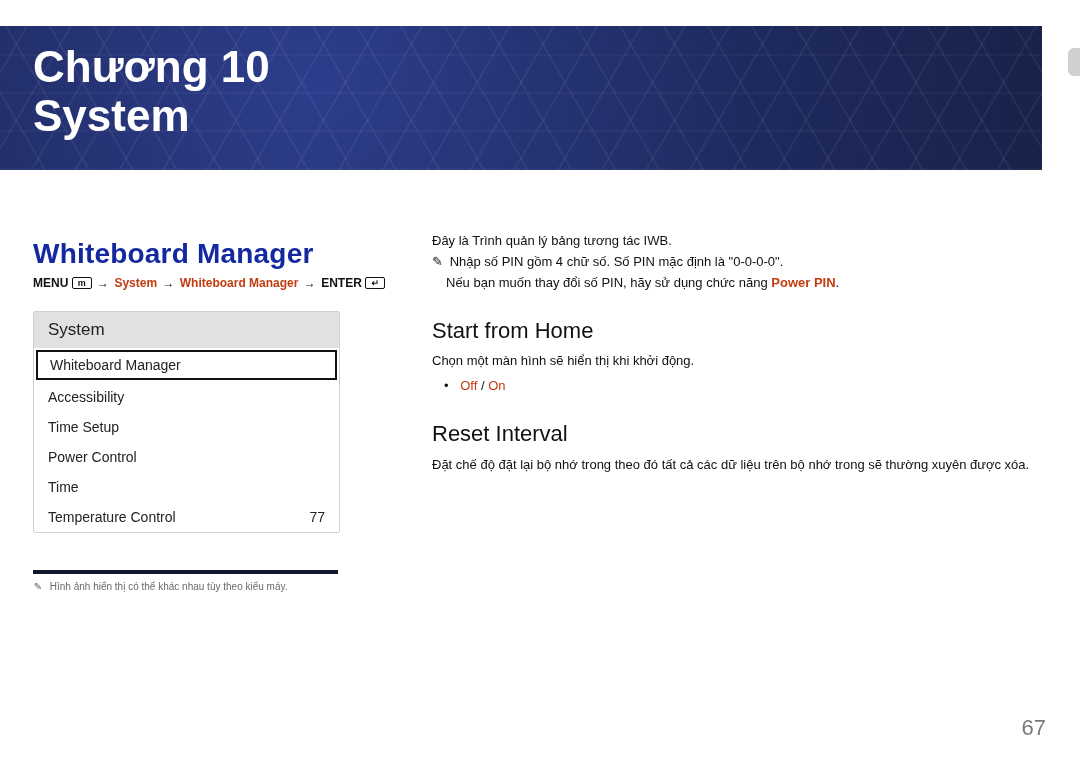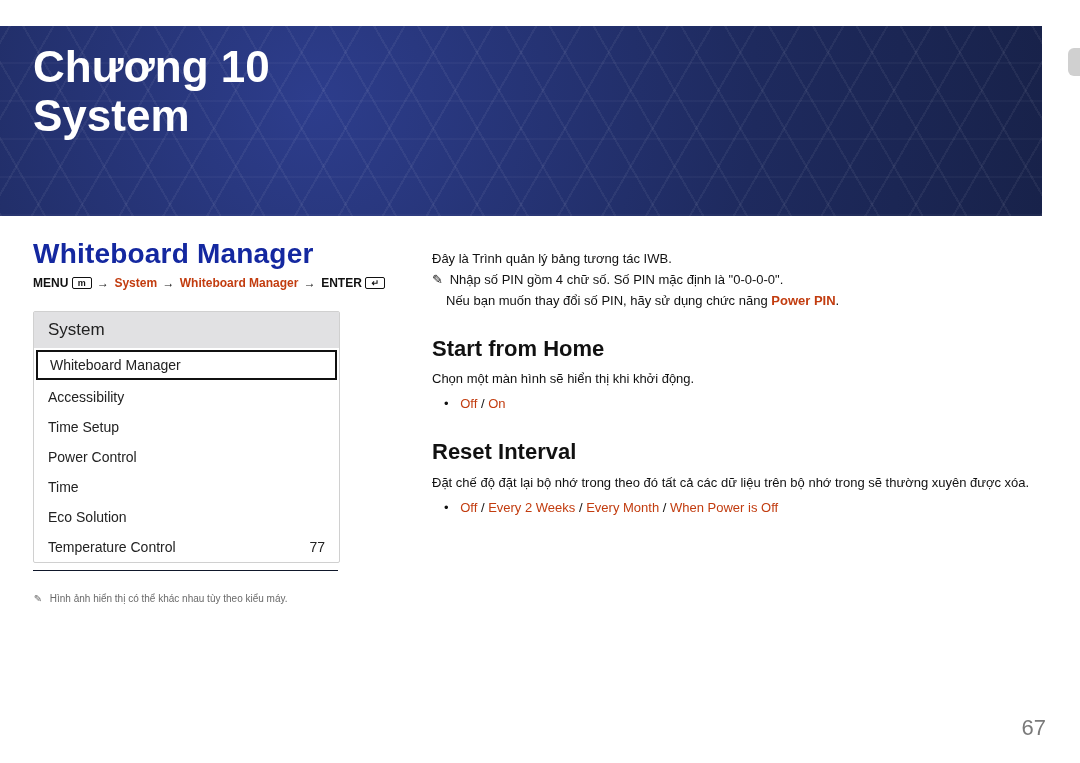--- a/index.html
+++ b/index.html
@@ -1,42 +1,42 @@
 <!DOCTYPE html>
 <html><head>
 <meta charset="utf-8">
 <style>
   html,body{margin:0;padding:0;width:1080px;height:763px;font-family:Arial,Helvetica,sans-serif;color:#111;background:#fff;}
   .page{position:absolute;left:0;top:0;width:1080px;height:763px;border-top-right-radius:40px;overflow:hidden;}
   .tab-notch{position:absolute;right:0;top:48px;width:12px;height:28px;background:#d0d0d0;border-top-left-radius:6px;border-bottom-left-radius:6px;}
-  .hero{position:absolute;left:0;top:26px;width:1042px;height:190px;background:radial-gradient(circle at 30% 40%,#2d3d8c 0%,#1e2a5e 60%,#18224a 100%);}
+  .hero{position:absolute;left:0;top:26px;width:1042px;height:144px;background:radial-gradient(circle at 30% 40%,#2d3d8c 0%,#1e2a5e 60%,#18224a 100%);}
   .hero:before{content:"";position:absolute;inset:0;background:
     repeating-linear-gradient(60deg,rgba(255,255,255,.05) 0 2px,transparent 2px 38px),
     repeating-linear-gradient(-60deg,rgba(255,255,255,.05) 0 2px,transparent 2px 38px),
     repeating-linear-gradient(0deg,rgba(255,255,255,.03) 0 2px,transparent 2px 38px);
     pointer-events:none;}
   .hero h1{position:absolute;left:33px;top:16px;margin:0;color:#fff;font-size:44px;font-weight:600;line-height:1.12;}
   .blue{color:#1428a0;}
   .red{color:#c23c0f;}
   .section-title{position:absolute;left:33px;top:238px;font-size:28px;font-weight:600;letter-spacing:.2px;}
   .breadcrumb{position:absolute;left:33px;top:276px;font-size:12px;font-weight:700;}
   .breadcrumb .arrow{font-weight:400;margin:0 2px;}
   .icon-box{display:inline-block;min-width:14px;padding:0 2px;text-align:center;font-size:9px;border:1px solid #111;border-radius:2px;vertical-align:1px;}
   .panel{position:absolute;left:33px;top:311px;width:305px;border:1px solid #d0d0d0;border-radius:2px;font-size:14px;color:#222;background:#fff;}
   .panel-header{background:#e1e1e3;padding:8px 14px;font-size:17px;}
   .panel-item{position:relative;padding:7px 14px;}
   .panel-item.highlight{border:2px solid #111;padding:5px 12px;margin:2px;}
   .panel-item .value{position:absolute;right:14px;top:7px;}
-  .panel-note{position:absolute;left:33px;top:570px;width:305px;border-top:1px solid #0f172a;padding-top:22px;font-size:10px;color:#6a6a6a;}
+  .panel-note{position:absolute;left:33px;top:570px;width:305px;border-top:4px solid #0f172a;padding-top:7px;font-size:10px;color:#6a6a6a;}
   .panel-note .pencil{display:inline-block;width:10px;text-align:center;margin-right:4px;}
-  .col-b{position:absolute;left:432px;top:250px;width:600px;font-size:13px;line-height:1.45;}
+  .col-b{position:absolute;left:432px;top:232px;width:600px;font-size:13px;line-height:1.45;}
   .col-b p{margin:0 0 2px 0;}
   .note-row{margin:4px 0;}
   .note-row .pencil{display:inline-block;width:14px;}
-  .h2{font-size:22px;font-weight:700;margin:22px 0 6px 0;}
+  .h2{font-size:22px;font-weight:400;margin:22px 0 6px 0;}
   .bullet{margin:6px 0 0 12px;}
   .bullet:before{content:"•";margin-right:8px;}
   .page-num{position:absolute;right:34px;bottom:22px;font-size:22px;color:#7a7a7a;text-align:center;}
 </style>
 </head>
 <body>
 
 <div class="page">
   <div class="tab-notch"></div>
 
@@ -72,23 +72,20 @@
     <div class="panel-item">
       <span>Time Setup</span>
     </div>
     <div class="panel-item">
       <span>Power Control</span>
     </div>
     <div class="panel-item">
       <span>Time</span>
     </div>
     <div class="panel-item">
-      <span>Eco Solution</span>
-    </div>
-    <div class="panel-item">
       <span>Temperature Control</span>
       <span class="value">77</span>
     </div>
   </div>
 
   <div class="panel-note">
     <span class="pencil">✎</span>
     <span>Hình ảnh hiển thị có thể khác nhau tùy theo kiểu máy.</span>
   </div>
 
@@ -105,19 +102,16 @@
     </p>
 
     <div class="h2">Start from Home</div>
     <p>Chọn một màn hình sẽ hiển thị khi khởi động.</p>
     <div class="bullet">
       <span class="red">Off</span><span> / </span><span class="red">On</span>
     </div>
 
     <div class="h2">Reset Interval</div>
     <p>Đặt chế độ đặt lại bộ nhớ trong theo đó tất cả các dữ liệu trên bộ nhớ trong sẽ thường xuyên được xóa.</p>
-    <div class="bullet">
-      <span class="red">Off</span><span> / </span><span class="red">Every 2 Weeks</span><span> / </span><span class="red">Every Month</span><span> / </span><span class="red">When Power is Off</span>
-    </div>
   </div>
 
   <div class="page-num">67</div>
 </div>
 
 </body></html>

